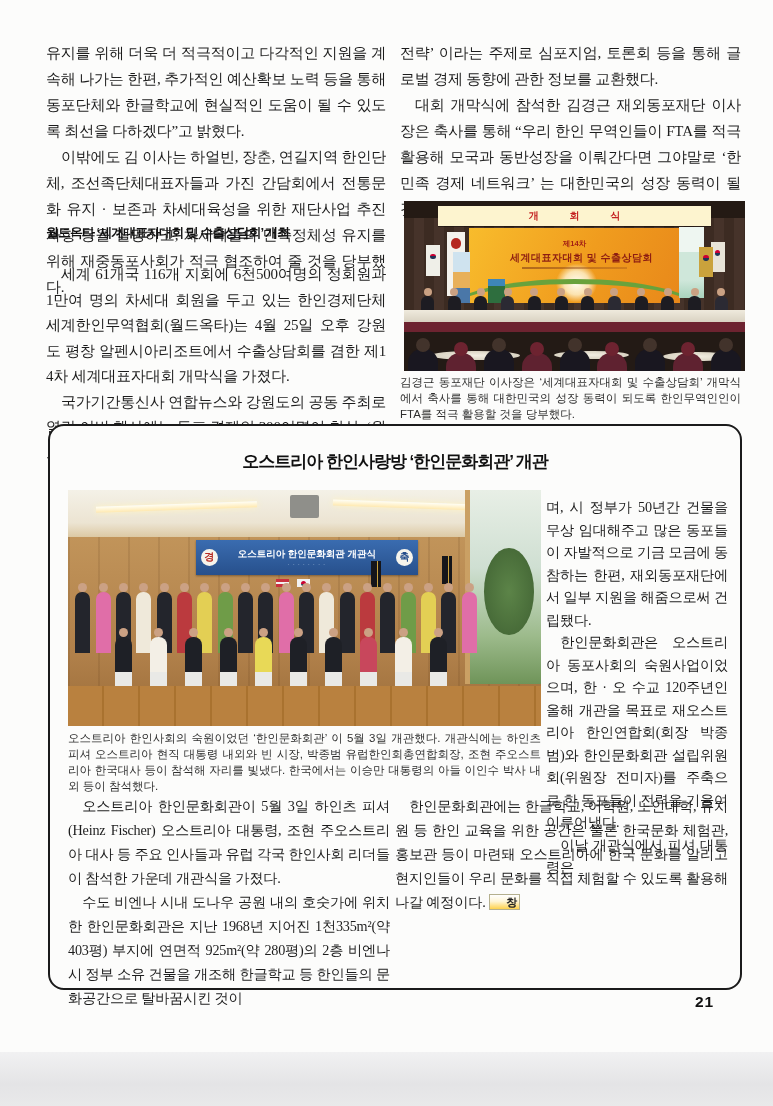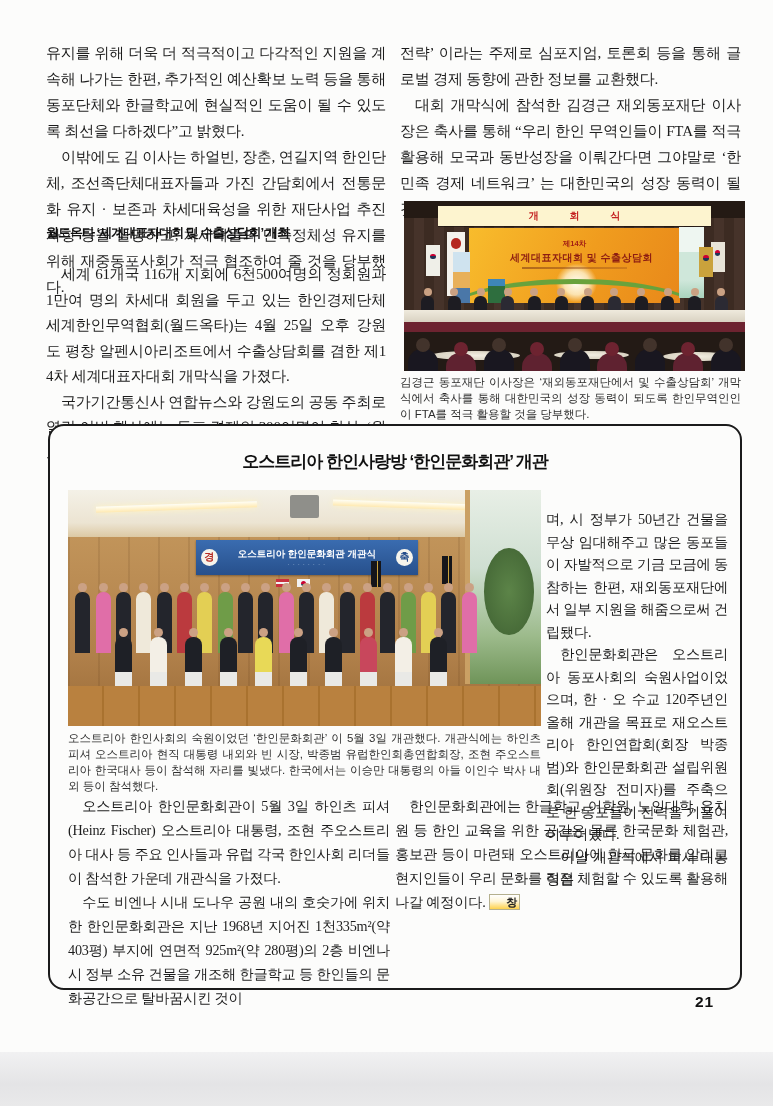--- a/index.html
+++ b/index.html
@@ -73,21 +73,21 @@
   .p1-front i{display:block;width:30px;height:70%;background:#191720;border-radius:14px 14px 0 0;position:relative;}
   .p1-front i::before{content:"";position:absolute;top:-11px;left:8px;width:14px;height:14px;border-radius:50%;background:#42332b;}
   .p1-front i:nth-child(2n){background:#5f2230;height:58%;}
   .p1-front i:nth-child(2n)::before{background:#6d2330;}
   
   #box{position:absolute;left:48px;top:424px;width:694px;height:566px;box-sizing:border-box;
         border:2px solid #1b1b1b;border-radius:16px;background:#fcfcfb;}
   #box-headline{position:absolute;left:0;right:0;top:24px;margin:0;text-align:center;
         font-family:"Liberation Sans","DejaVu Sans",sans-serif;font-weight:bold;
         font-size:17px;letter-spacing:-1px;color:#101010;}
-  #col-box-right{left:546px;top:496px;width:182px;font-size:14.2px;line-height:22.5px;margin-top:12px;}
+  #col-box-right{left:546px;top:496px;width:182px;font-size:14.2px;line-height:22.5px;}
   #cap2{left:68px;top:730px;width:473px;}
   #col-box-bl{left:68px;top:794px;width:322px;font-size:14.2px;line-height:24px;}
   #col-box-br{left:395px;top:794px;width:333px;font-size:14.2px;line-height:24px;}
   .endmark{display:inline-block;font-family:"Liberation Sans",sans-serif;font-size:11px;font-weight:bold;
         line-height:14px;padding:0 2px;border:1px solid #b5b08e;color:#222;vertical-align:1px;
         background:linear-gradient(180deg,#ffffff 0%,#fff6d8 45%,#ffd24d 100%);}
   
   #photo2{position:absolute;left:68px;top:490px;width:473px;height:236px;margin:0;overflow:hidden;
         background:linear-gradient(180deg,#c89c60 0%,#b0804a 70%,#9a6b38 100%);}
   .p2-wallgrain{position:absolute;inset:0;
@@ -209,21 +209,21 @@
           <i></i>
           <i></i>
           <i></i>
           <i></i>
           <i></i>
           <i></i>
           <i></i>
         </div>
     </div>
   </figure>
-  <p class="caption" id="cap1">김경근 동포재단 이사장은 ‘재외동포재단에서 및 수출상담회’ 개막식에서 축사를 통해 대한민국의 성장 동력이 되도록 한인무역인인이 FTA를 적극 활용할 것을 당부했다.</p>
+  <p class="caption" id="cap1">김경근 동포재단 이사장은 ‘세계대표자대회 및 수출상담회’ 개막식에서 축사를 통해 대한민국의 성장 동력이 되도록 한인무역인인이 FTA를 적극 활용할 것을 당부했다.</p>
 
   <section id="box">
     <h2 id="box-headline">오스트리아 한인사랑방 ‘한인문화회관’ 개관</h2>
   </section>
 
   <figure id="photo2">
     <div class="p2-wallgrain"></div>
     <div class="p2-ceiling"></div>
     <div class="p2-light l1"></div>
     <div class="p2-light l2"></div>

